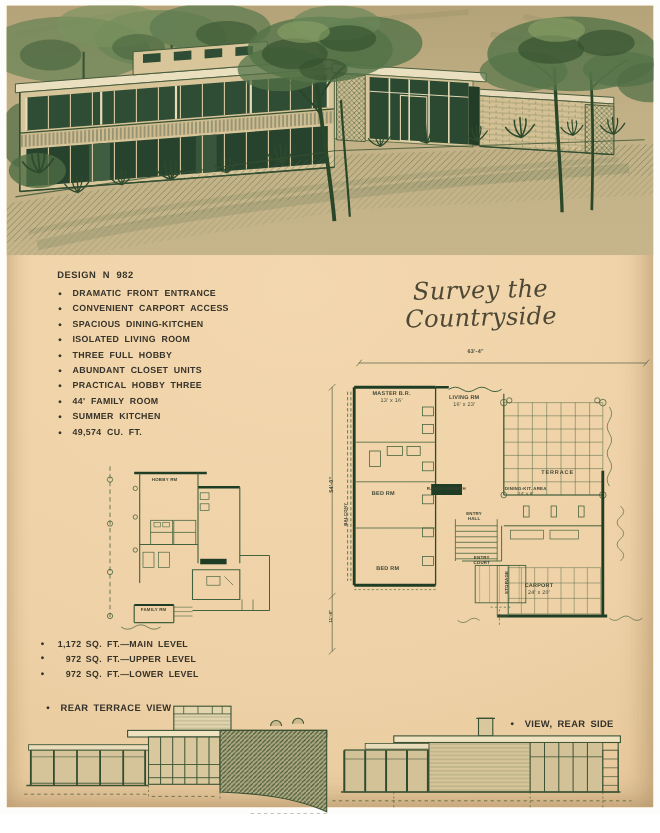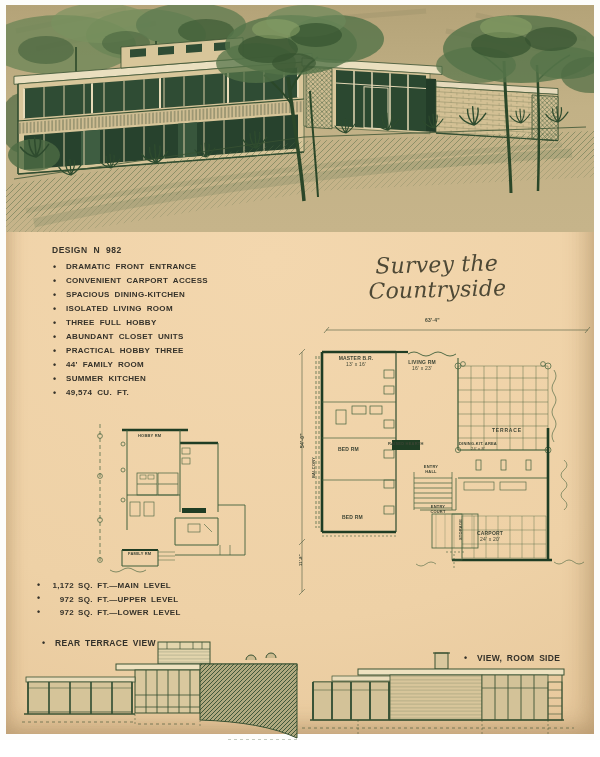--- a/index.html
+++ b/index.html
@@ -288,21 +288,21 @@
     </g>
   </svg>
 
   <div class="areas">
     <div class="area-row"><span class="num">1,172</span><span>SQ. FT.—MAIN LEVEL</span></div>
     <div class="area-row"><span class="num">972</span><span>SQ. FT.—UPPER LEVEL</span></div>
     <div class="area-row"><span class="num">972</span><span>SQ. FT.—LOWER LEVEL</span></div>
   </div>
 
   <div class="view-label" style="left:42px;top:638px;">REAR TERRACE VIEW</div>
-  <div class="view-label" style="left:464px;top:653px;">VIEW, ROOM SIDE</div>
+  <div class="view-label" style="left:464px;top:653px;">VIEW, REAR SIDE</div>
 
   <svg class="plansvg" style="left:18px;top:636px;" width="290" height="114" viewBox="0 0 290 114">
     <defs>
       <pattern id="er-mass" width="4" height="4" patternUnits="userSpaceOnUse">
         <path d="M0,4 L4,0" stroke="#2f4a2e" stroke-width="1" opacity="0.85"></path>
       </pattern>
       <pattern id="er-brick" width="9" height="3.5" patternUnits="userSpaceOnUse">
         <path d="M0,1.75 H9" stroke="#50614a" stroke-width="0.45" opacity="0.7"></path>
       </pattern>
     </defs>

